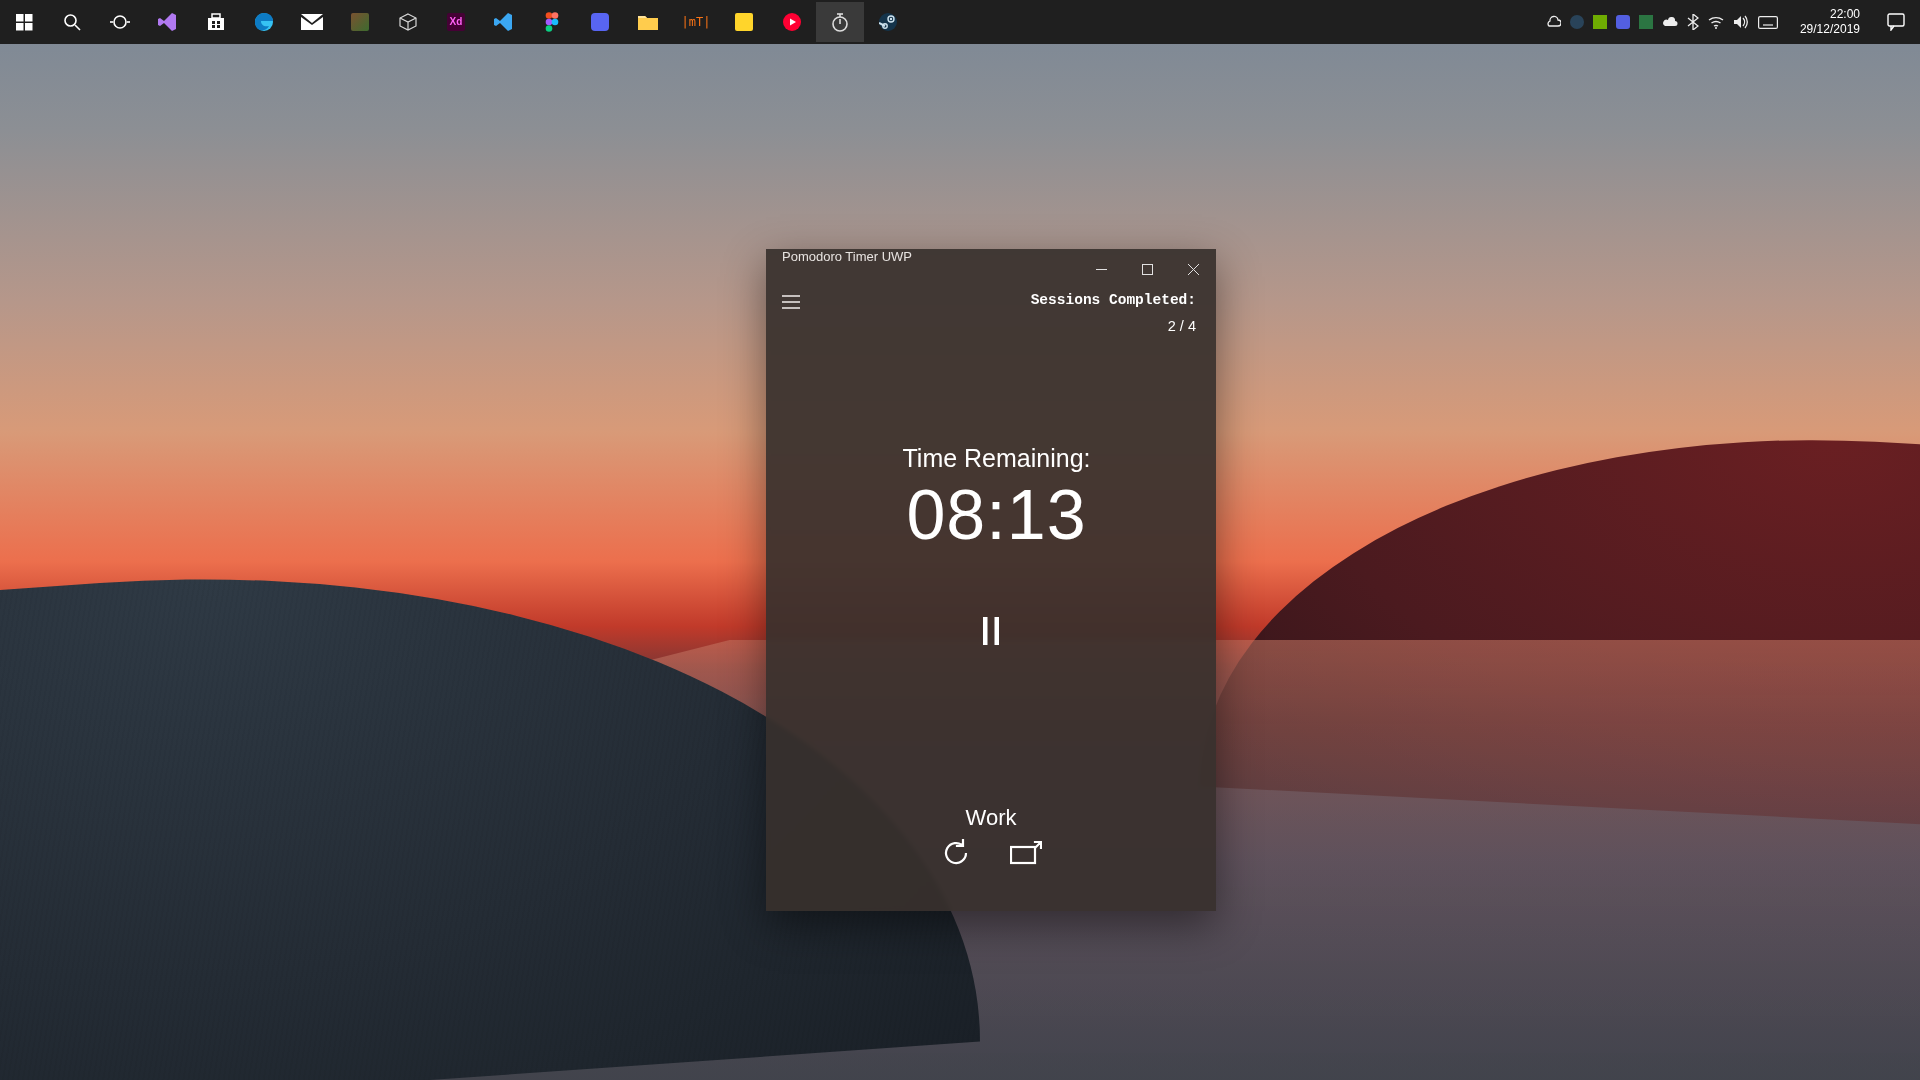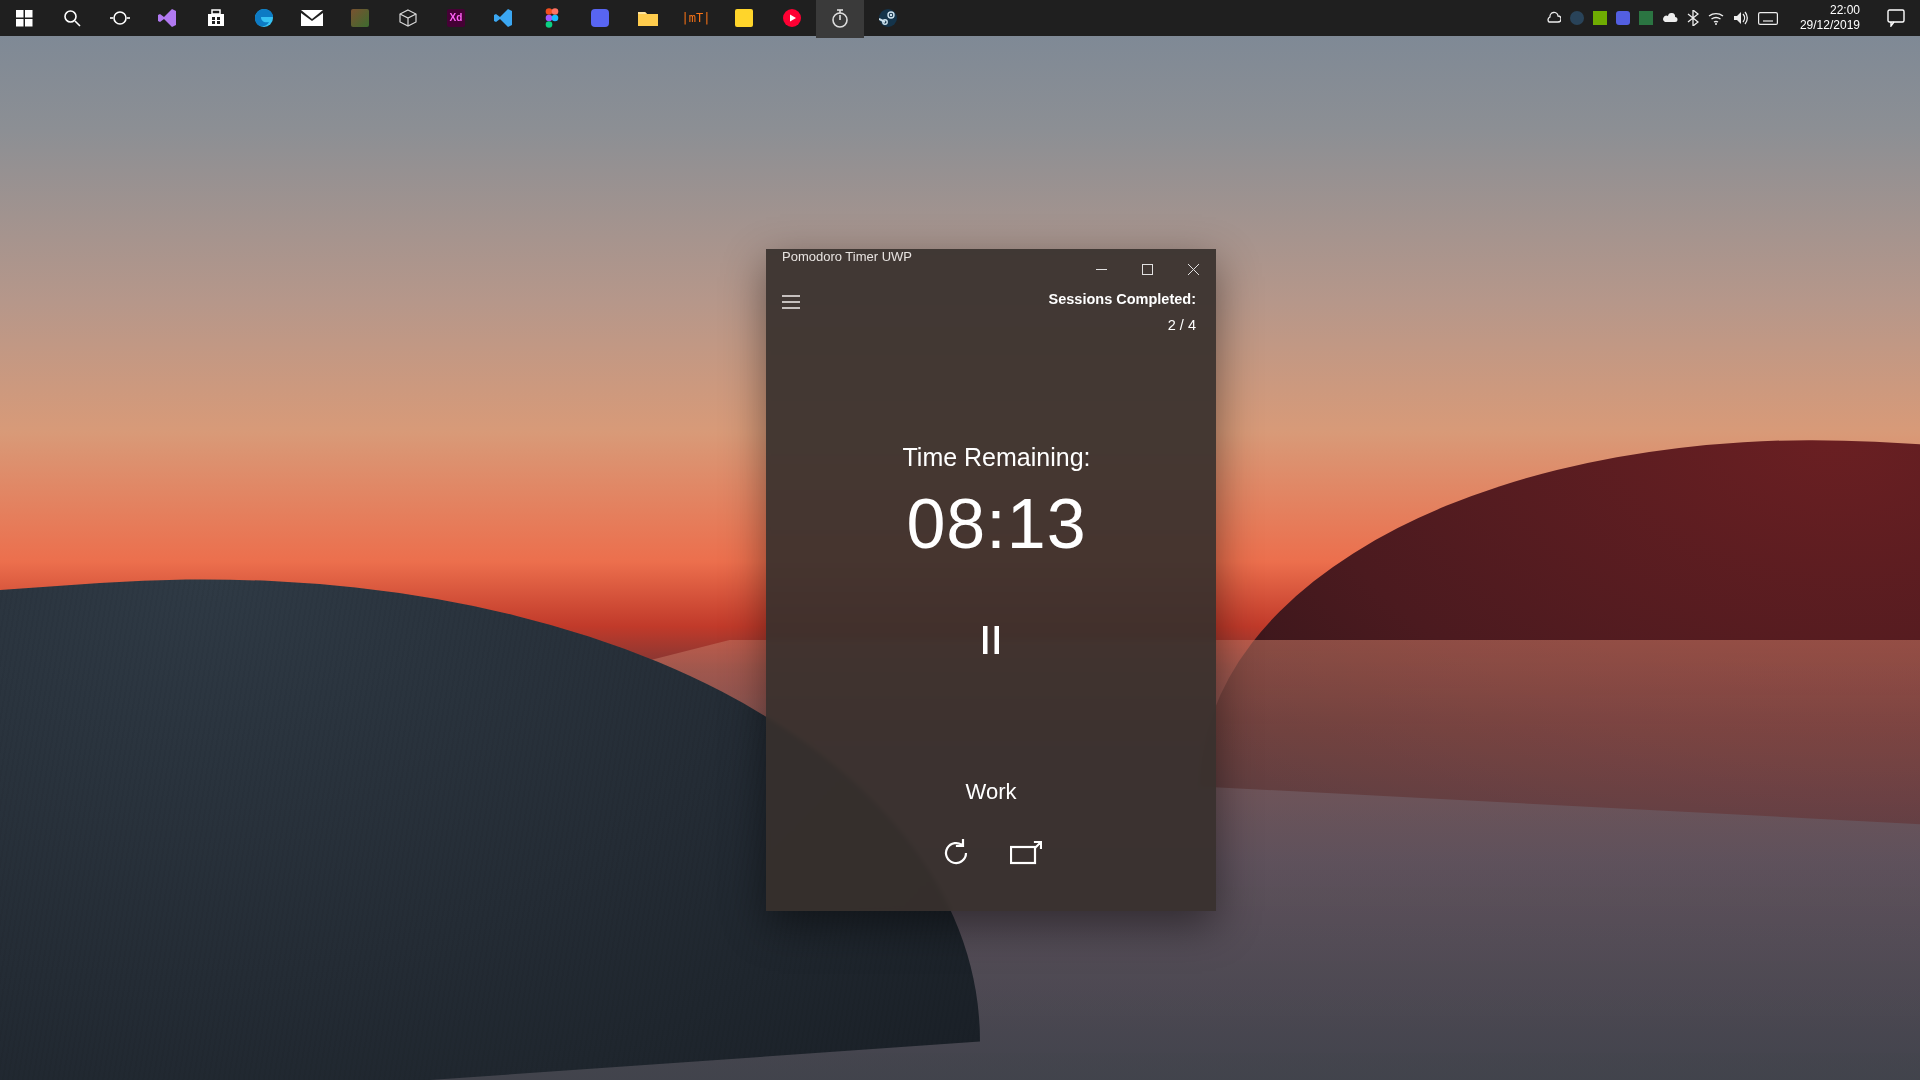--- a/index.html
+++ b/index.html
@@ -56,21 +56,21 @@
       rgba(170,110,100,0.5) 20%,
       rgba(120,100,110,0.5) 50%,
       rgba(70,70,80,0.55) 100%);
     mix-blend-mode: lighten;
     clip-path: polygon(38% 0, 100% 0, 100% 100%, 0 100%, 0 42%);
   }
 
   
   .taskbar {
     position: absolute; top: 0; left: 0; right: 0;
-    height: 36px;
+    height: 44px;
     background: #1f1f1f;
     display: flex;
     align-items: flex-start;
     color: #fff;
     font-size: 12px;
   }
   .taskbar-left { display: flex; align-items: center; height: 100%; }
   .tb-btn {
     width: 48px; height: 40px;
     display: flex; align-items: center; justify-content: center;
@@ -126,54 +126,54 @@
 
   .app-header {
     display: flex; align-items: flex-start;
     padding: 2px 20px 0 16px;
   }
   .hamburger { padding-top: 4px; }
   .sessions {
     margin-left: auto; text-align: right;
     font-size: 14.5px;
   }
-  .sessions .label { font-weight: 600; }
+  .sessions .label { font-weight: 600; font-family: Liberation Mono, monospace; }
   .sessions .count { display:block; margin-top:10px;text-align:right; }
 
   .time-block {
     margin-top: 110px;
     text-align: center;
     padding-left: 11px;
   }
   .time-label {
     font-size: 25px;
     font-weight: 300;
   }
   .time-value {
     font-size: 70px;
     font-weight: 300;
     letter-spacing: 1px;
-    margin-top: 12px;
+    margin-top: 2px;
   }
 
   .pause-btn {
     margin: 56px auto 0 auto;
     width: 40px; height: 40px;
     display:flex; align-items:center; justify-content:center;
   }
 
   .footer {
     margin-top: auto;
     text-align: center;
     padding-bottom: 40px;
   }
   .mode-label {
     font-size: 22px;
     font-weight: 300;
-    margin-bottom: 30px;
+    margin-bottom: 4px;
   }
   .footer-buttons {
     display: flex; justify-content: center; gap: 34px;
   }
   .icon-btn { width: 36px; height: 36px; display:flex; align-items:center; justify-content:center; }
 
   
   .sq { width:18px; height:18px; border-radius:2px; display:inline-block; }
 </style>
 </head>

